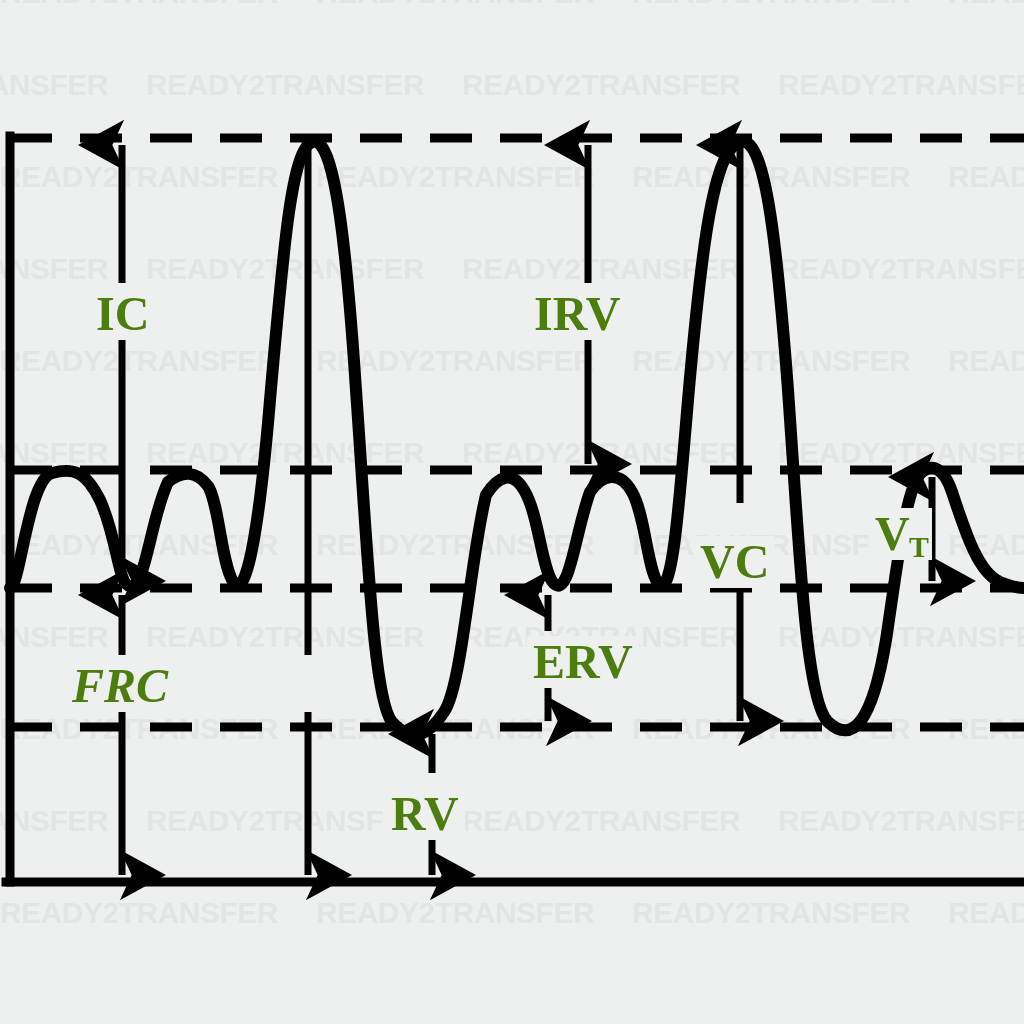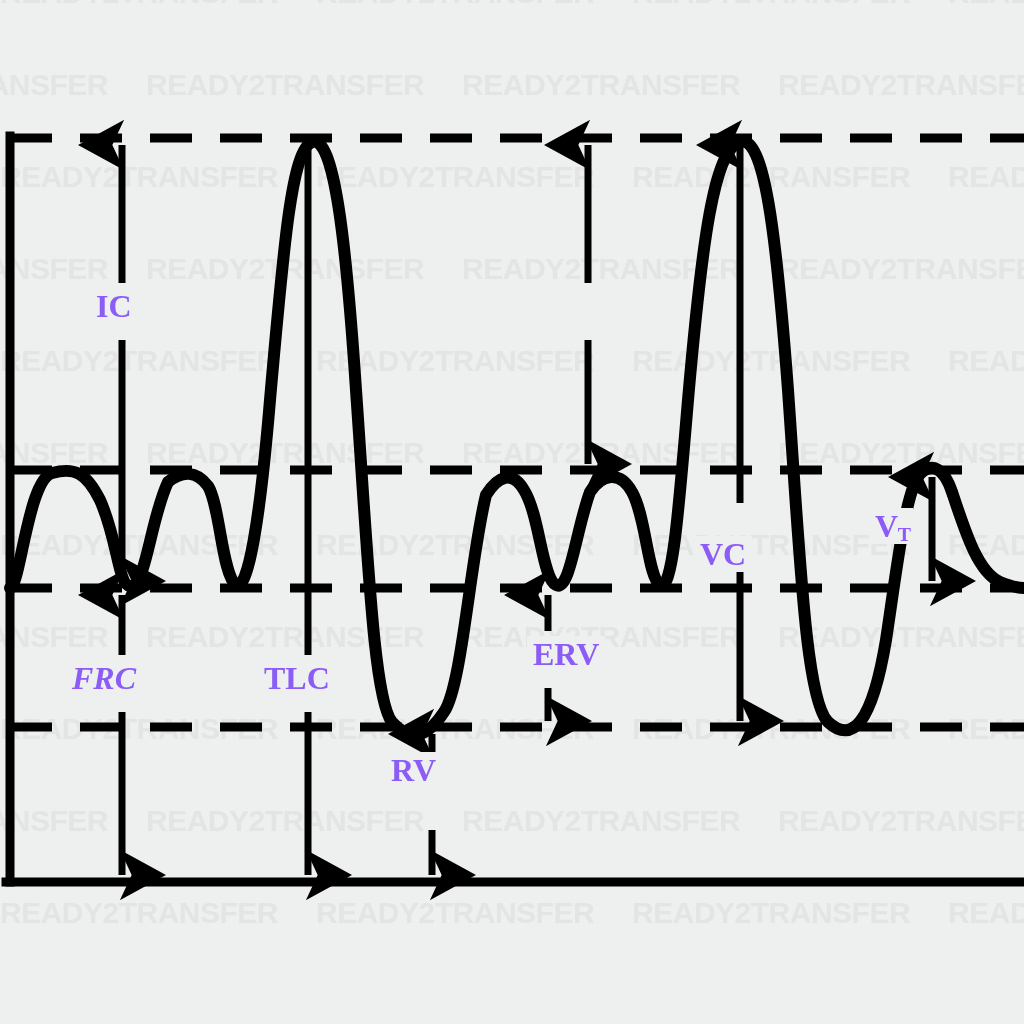--- a/index.html
+++ b/index.html
@@ -42,24 +42,24 @@
   #diagram {
     position: absolute;
     inset: 0;
     z-index: 1;
   }
 
   
   .lbl {
     position: absolute;
     z-index: 3;
-    color: #8b5cf6;
+    color: #4d7c0f;
     font-family: "Liberation Serif", "DejaVu Serif", serif;
     font-weight: 700;
-    font-size: 32px;
+    font-size: 48px;
     line-height: 1;
     white-space: nowrap;
     background: #eeefef;
     padding: 2px 6px;
     user-select: none;
   }
   .lbl.sub-host { padding-right: 2px; }
   .lbl sub {
     font-size: 0.62em;
     vertical-align: baseline;
@@ -159,24 +159,24 @@
       <g>
         <line x1="932" y1="477" x2="932" y2="581" marker-start="url(#ah-up)" marker-end="url(#ah-dn)"></line>
       </g>
     </g>
   </svg>
 
   <div class="lbl" id="label-ic" style="left: 90px; top: 288px;">IC</div>
 
   <div class="lbl" id="label-frc" style="left: 66px; top: 660px;">FRC</div>
 
-  <div class="lbl" id="label-tlc" style="left: 258px; top: 660px;">TLC</div>
 
-  <div class="lbl" id="label-rv" style="left: 385px; top: 752px;">RV</div>
+  <div class="lbl" id="label-rv" style="left: 385px; top: 788px;">RV</div>
 
   <div class="lbl" id="label-erv" style="left: 487px; top: 636px;">ERV</div>
 
+  <div class="lbl" id="label-irv" style="left: 528px; top: 288px;">IRV</div>
 
   <div class="lbl" id="label-vc" style="left: 694px; top: 508px; margin-top: 28px;">VC</div>
 
   <div class="lbl sub-host" id="label-vt" style="left: 862px; top: 508px; margin-left: 7px;"><span>V</span><sub>T</sub></div>
 
 </div>
 
 </body></html>

